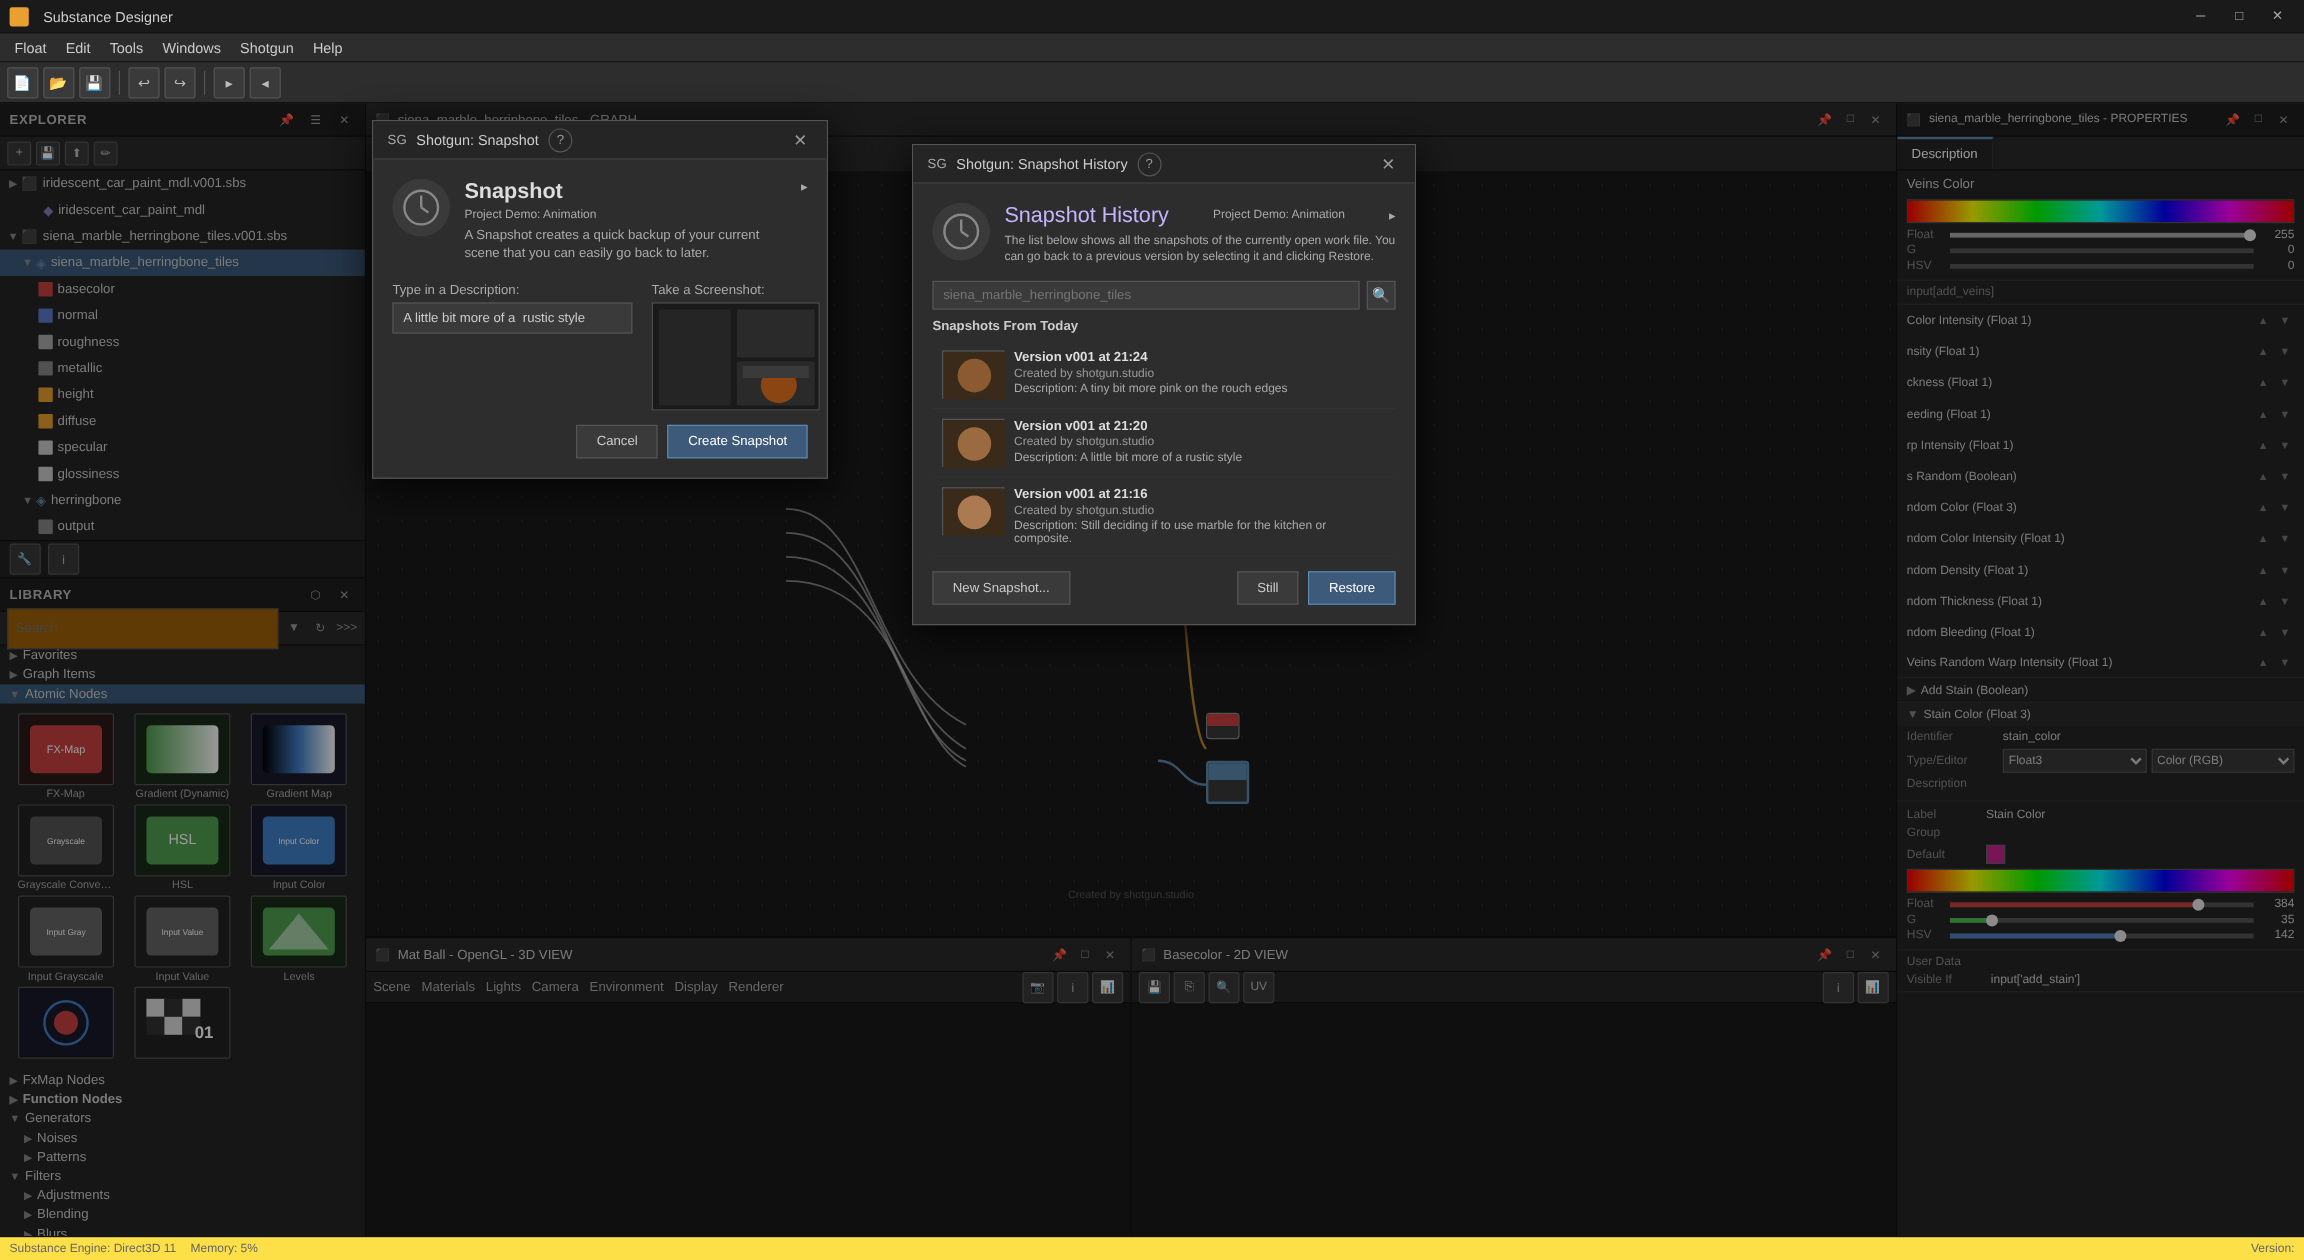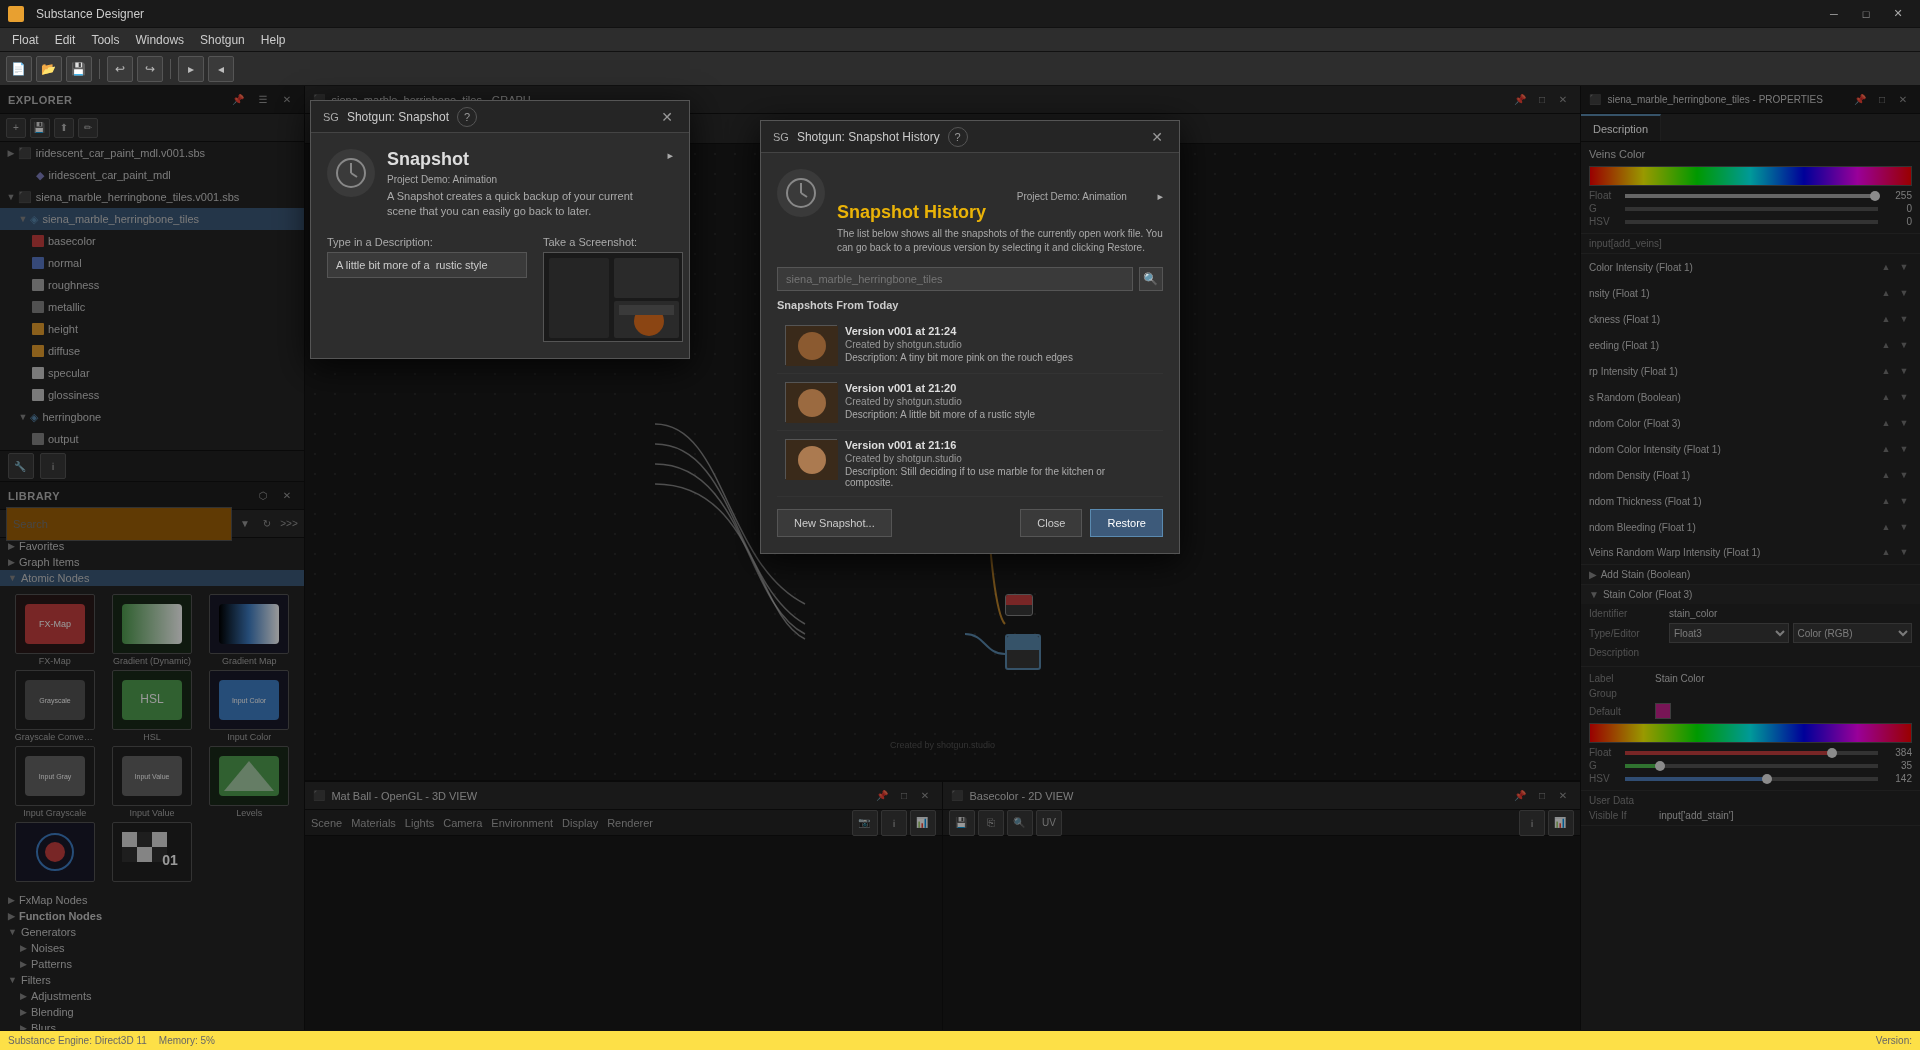--- a/index.html
+++ b/index.html
@@ -809,20 +809,24 @@
             <rect width="140" height="90" fill="#1a1a1a"></rect>
             <rect x="5" y="5" width="60" height="80" fill="#252525" rx="2"></rect>
             <rect x="70" y="5" width="65" height="40" fill="#2a2a2a" rx="2"></rect>
             <rect x="70" y="48" width="65" height="37" fill="#2a2a2a" rx="2"></rect>
             <circle cx="105" cy="68" r="15" fill="#8b4513"></circle>
             <rect x="75" y="52" width="55" height="10" fill="#3a3a3a"></rect>
           </svg>
         </div>
       </div>
     </div>
+    <div class="dialog-buttons">
+      <button class="btn">Cancel</button>
+      <button class="btn primary">Create Snapshot</button>
+    </div>
   </div>
 </div>
 
 <div class="dialog" style="left:760px;top:120px;width:420px;">
   <div class="dialog-header">
     <span style="font-size:11px;color:#aaa;">SG</span>
     <span class="dialog-title">Shotgun: Snapshot History</span>
     <div class="dialog-help">?</div>
     <div class="dialog-close">✕</div>
   </div>
@@ -830,21 +834,21 @@
     <div style="display:flex;align-items:flex-start;gap:12px;margin-bottom:12px;">
       <div class="snapshot-icon">
         <svg width="32" height="32" viewBox="0 0 32 32">
             <circle cx="16" cy="16" r="14" fill="none" stroke="#888" stroke-width="2"></circle>
             <line x1="16" y1="6" x2="16" y2="16" stroke="#888" stroke-width="2"></line>
             <line x1="16" y1="16" x2="22" y2="20" stroke="#888" stroke-width="2"></line>
           </svg>
       </div>
       <div style="flex:1;">
         <div style="display:flex;align-items:center;justify-content:space-between;">
-          <div style="font-size:18px;color:#eab308;font-weight:bold;margin-top:33px;">Snapshot History</div>
+          <div style="font-size:18px;color:#c4b5fd;font-weight:normal;">Snapshot History</div>
           <span style="font-size:10px;color:#aaa;">Project Demo: Animation</span>
           <span style="font-size:11px;color:#aaa;cursor:pointer;">▸</span>
         </div>
         <div style="font-size:10px;color:#aaa;margin-top:4px;line-height:1.4;">The list below shows all the snapshots of the currently open work file. You can go back to a previous version by selecting it and clicking Restore.</div>
       </div>
     </div>
 
     <div style="margin-bottom:8px;display:flex;align-items:center;gap:6px;">
       <input type="text" style="background: rgb(58, 58, 58); border: 1px solid rgb(85, 85, 85); color: rgb(204, 204, 204); padding: 4px 8px; font-size: 11px; height: 24px; flex: 1 1 0%;" placeholder="siena_marble_herringbone_tiles">
       <div style="width:24px;height:24px;background:#3a3a3a;border:1px solid #555;display:flex;align-items:center;justify-content:center;cursor:pointer;">🔍</div>
@@ -890,21 +894,21 @@
         </div>
         <div class="snapshot-info">
           <div class="snapshot-version">Version v001 at 21:16</div>
           <div class="snapshot-meta">Created by shotgun.studio</div>
           <div class="snapshot-desc">Description: Still deciding if to use marble for the kitchen or composite.</div>
         </div>
       </div>
     </div>
     <div class="dialog-buttons">
       <button class="btn" style="margin-right:auto;">New Snapshot...</button>
-      <button class="btn">Close</button>
+      <button class="btn">Still</button>
       <button class="btn primary">Restore</button>
     </div>
   </div>
 </div>
 
 <div style="position:fixed;bottom:0;left:0;right:0;height:20px;background:#fde047;border-top:1px solid #111;display:flex;align-items:center;padding:0 8px;font-size:10px;color:#666;z-index:200;">
   <span>Substance Engine: Direct3D 11</span>
   <span style="margin-left:12px;">Memory: 5%</span>
   <span style="margin-left:auto;">Version:</span>
 </div>

